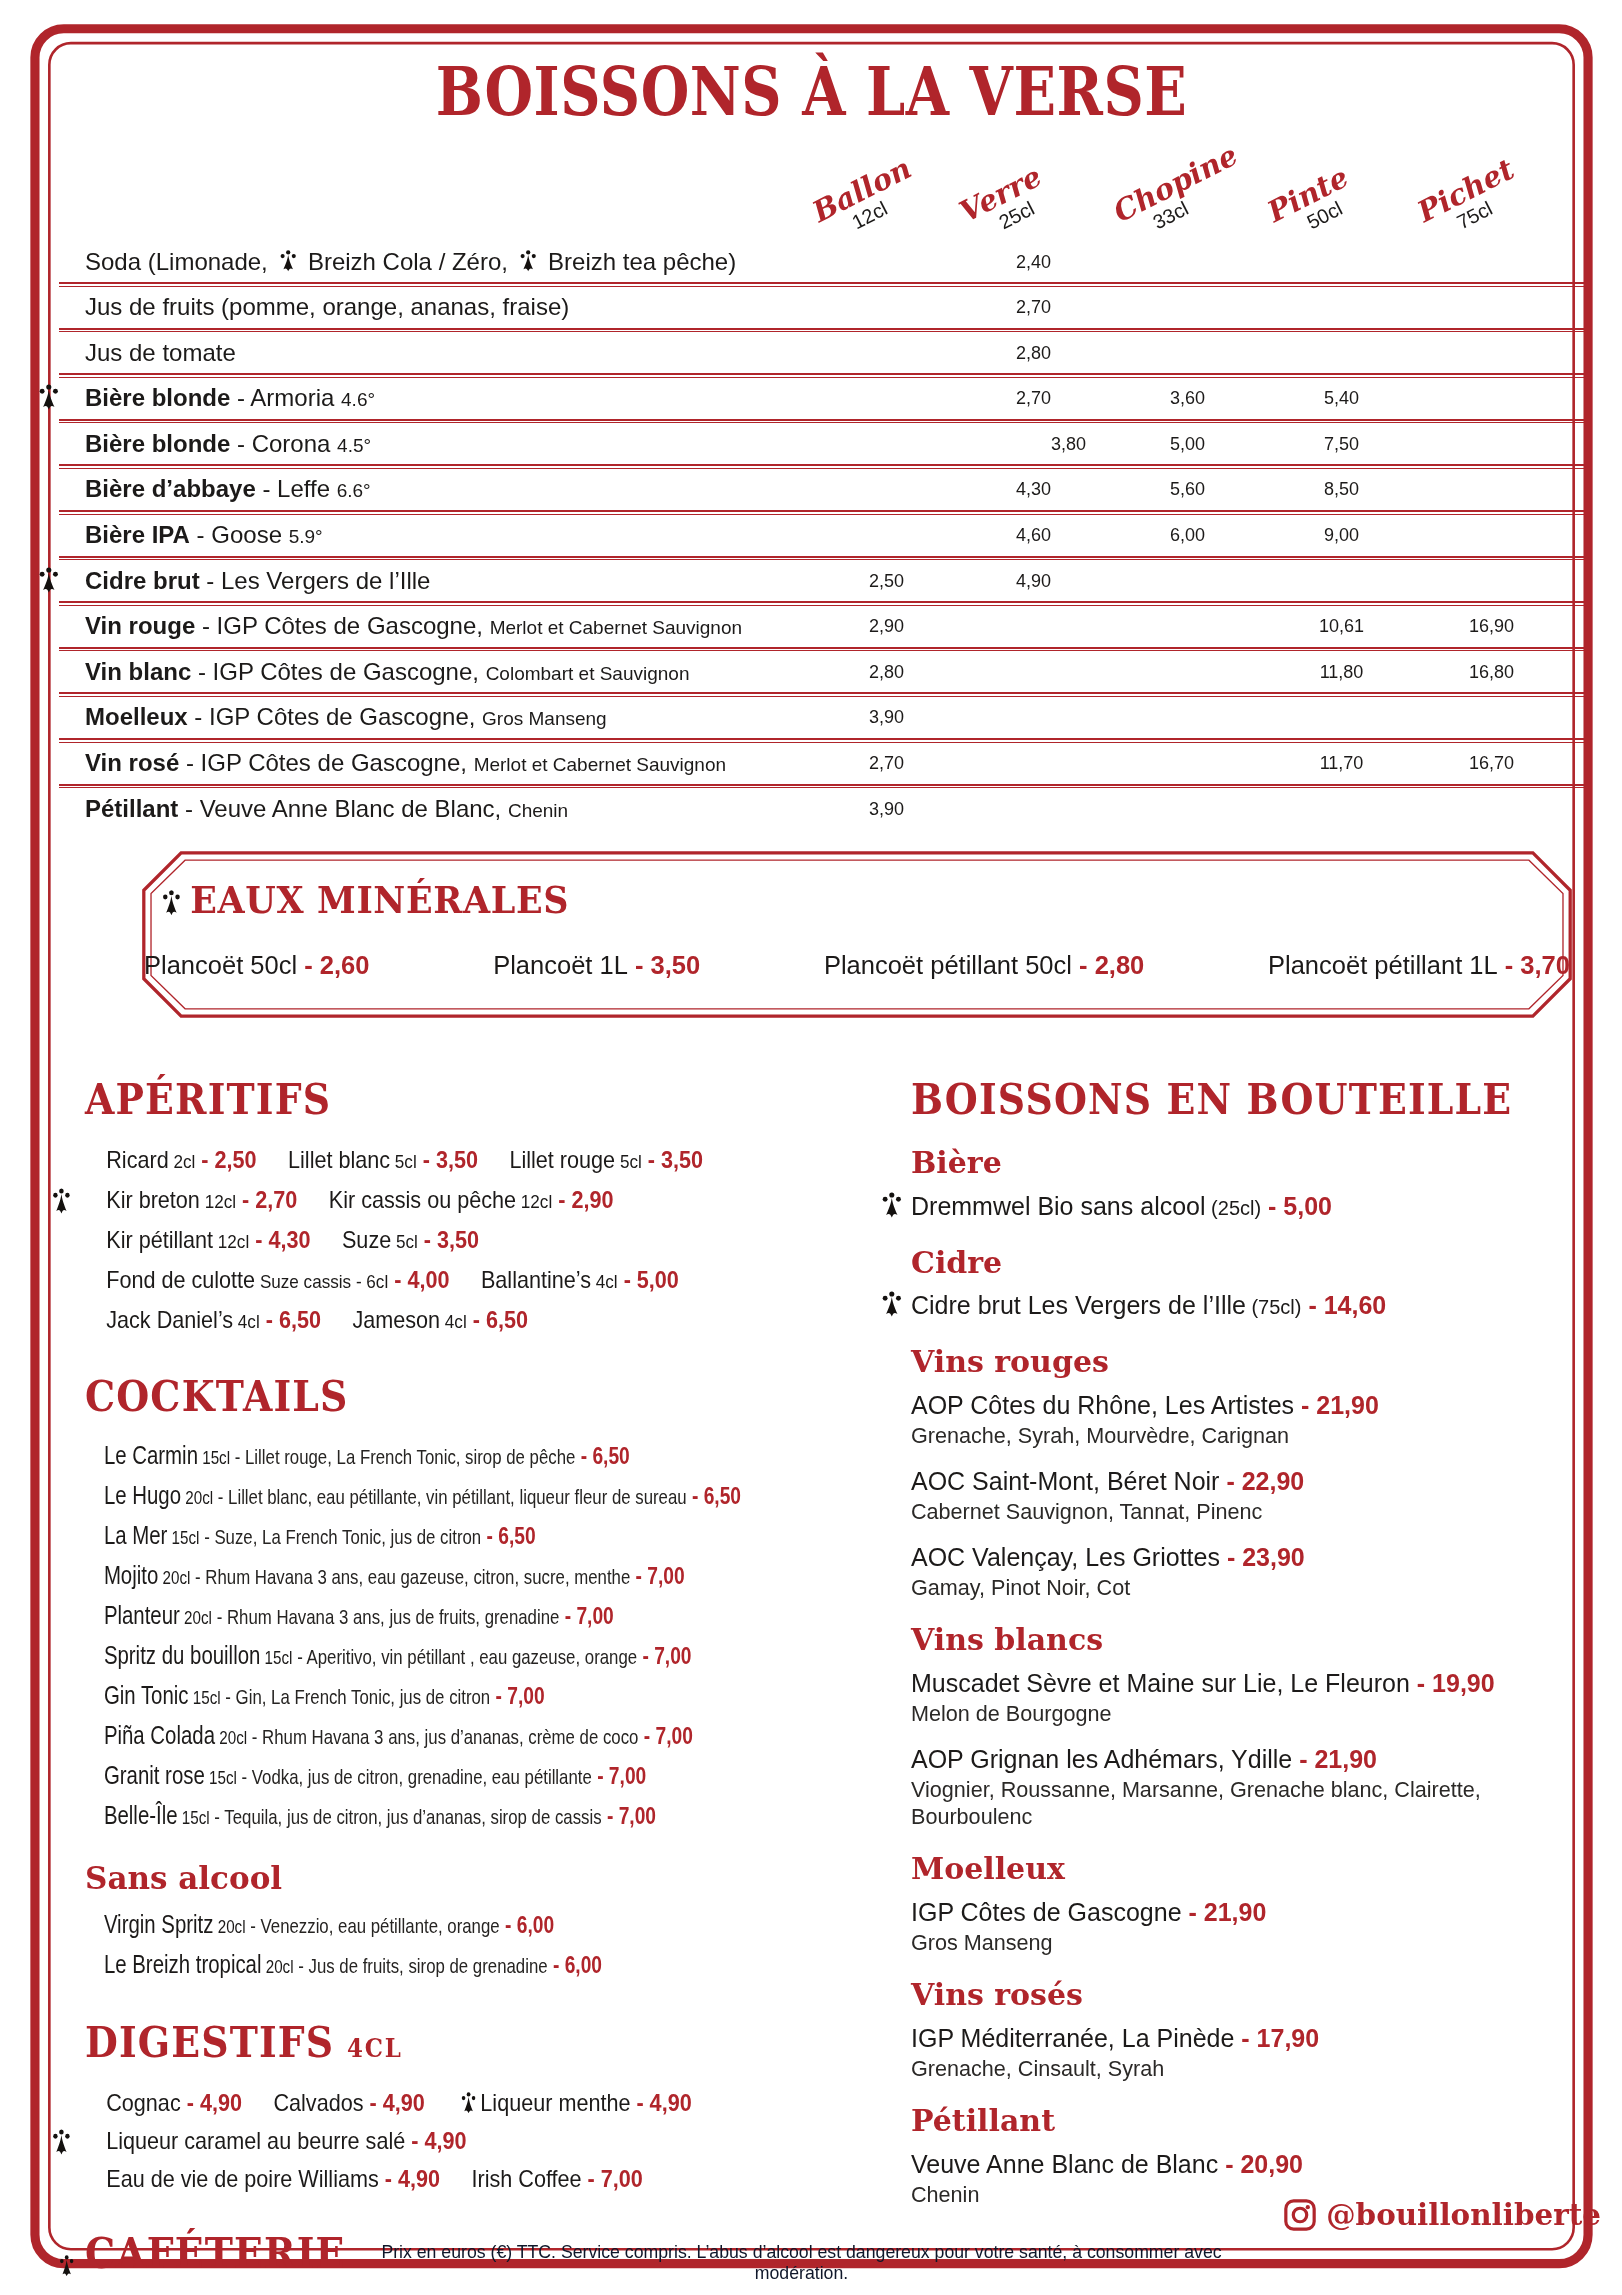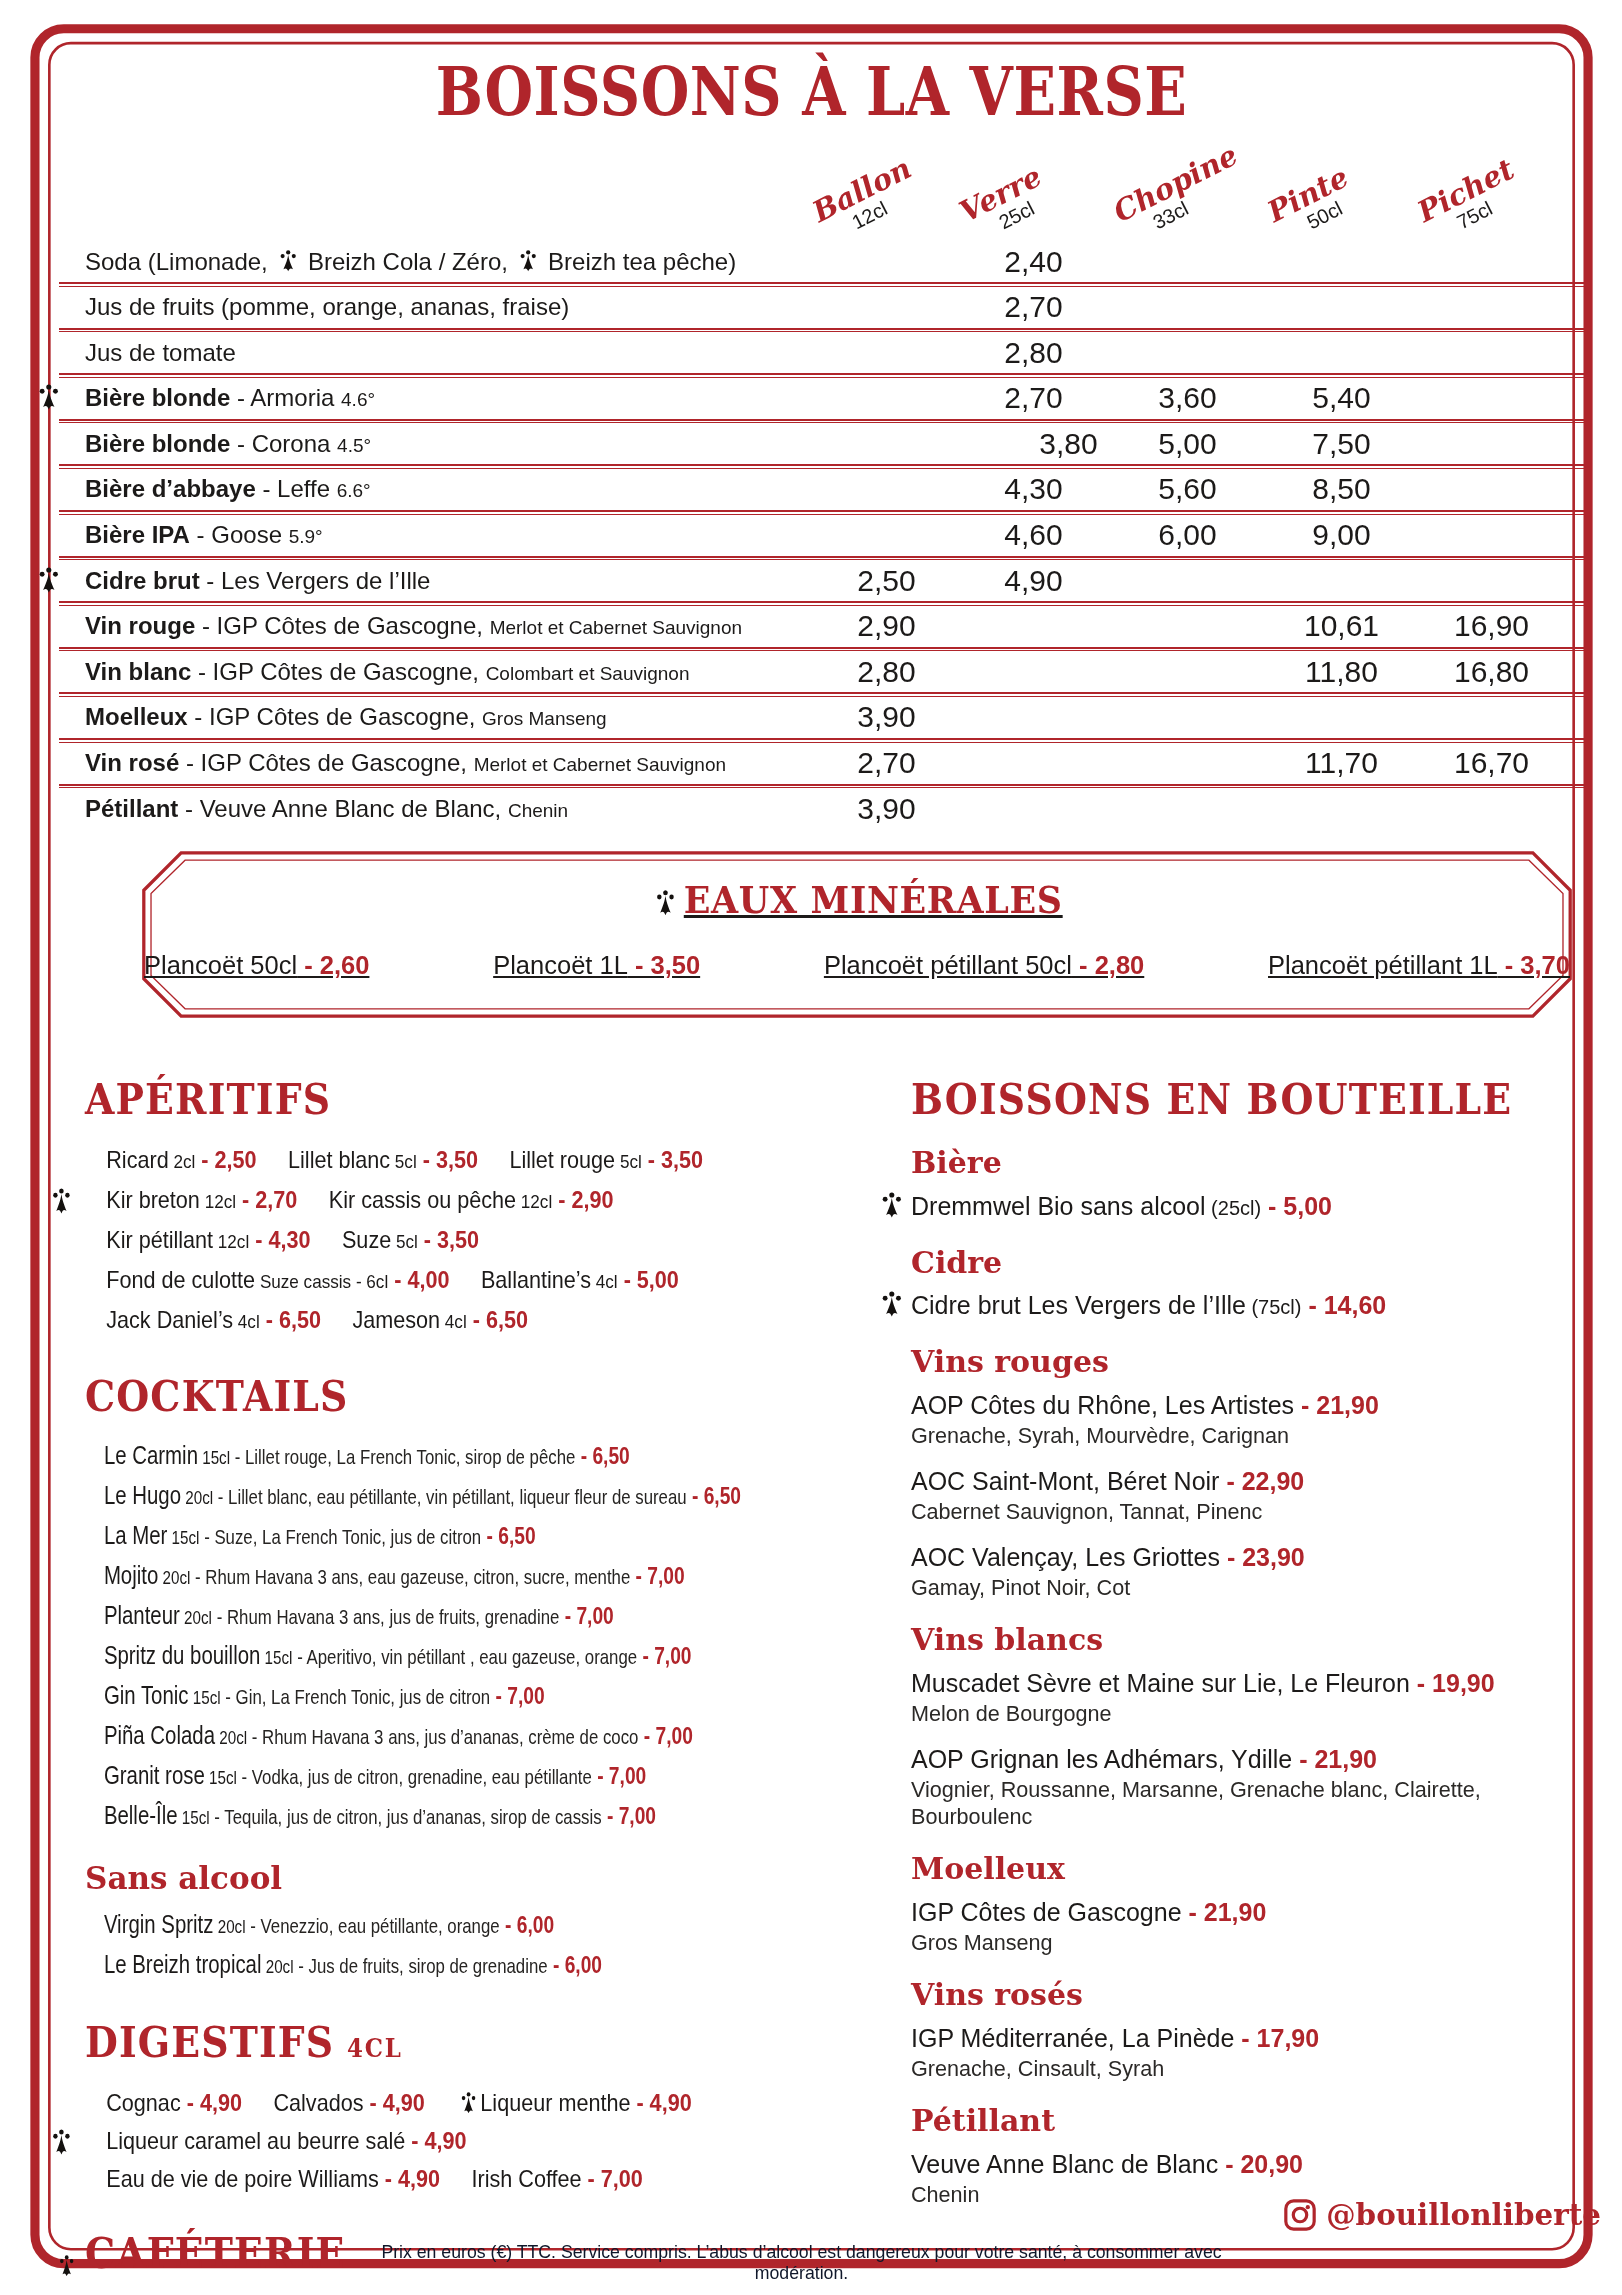--- a/index.html
+++ b/index.html
@@ -26,25 +26,25 @@
   
   .vcol{position:absolute;top:196px;transform:rotate(-27deg);transform-origin:left bottom;line-height:1.02;white-space:nowrap;}
   .vcol .vn{display:block;font-family:"DejaVu Serif",serif;font-style:italic;font-weight:bold;font-size:29px;color:var(--red);}
   .vcol .vs{display:block;margin-left:30px;font-size:20px;color:var(--ink);}
   .verse{position:absolute;left:59px;top:241px;width:1525px;}
   .vrow{position:relative;height:41px;display:flex;align-items:center;}
   .vrow .nm{font-size:24px;white-space:nowrap;padding-left:26px;}
   .vrow .nm b{font-weight:bold;}
   .vrow .nm .sm{font-size:19px;}
   .vrow .m-erm{left:-19.6px;top:6.5px;}
-  .vrow .pr{position:absolute;width:111px;text-align:center;font-size:30px;top:50%;transform:translateY(-50%);}
+  .vrow .pr{position:absolute;width:111px;text-align:center;font-size:18px;top:50%;transform:translateY(-50%);}
   .sep{height:4.6px;border-top:2.6px solid var(--red);border-bottom:1.3px solid var(--red);box-sizing:border-box;}
 
   
-  .eaux{position:absolute;left:97px;top:851px;width:1520px;height:167px;text-align:center;text-decoration:underline;}
+  .eaux{position:absolute;left:97px;top:851px;width:1520px;height:167px;}
   .eaux svg.ebox{position:absolute;left:0;top:0;width:100%;height:100%;}
   .ettl{position:relative;margin-top:26px;font-family:"DejaVu Serif",serif;font-weight:bold;font-size:38px;color:var(--red);
         letter-spacing:0.7px;transform:scaleX(.92);white-space:nowrap;}
   .ettl .ermine{width:19.6px;height:29px;vertical-align:-5.2px;margin-right:10.5px;}
   .eaux .eitems{position:relative;display:flex;justify-content:space-between;padding:0 47px;margin-top:29px;font-size:25.5px;white-space:nowrap;}
 
   
   .colL{position:absolute;left:85px;top:1074px;width:797px;}
   .colR{position:absolute;left:898px;top:1074px;width:661px;margin-left:13px;}
   h2.sec{position:relative;font-family:"DejaVu Serif",serif;font-weight:bold;font-size:43px;color:var(--red);

